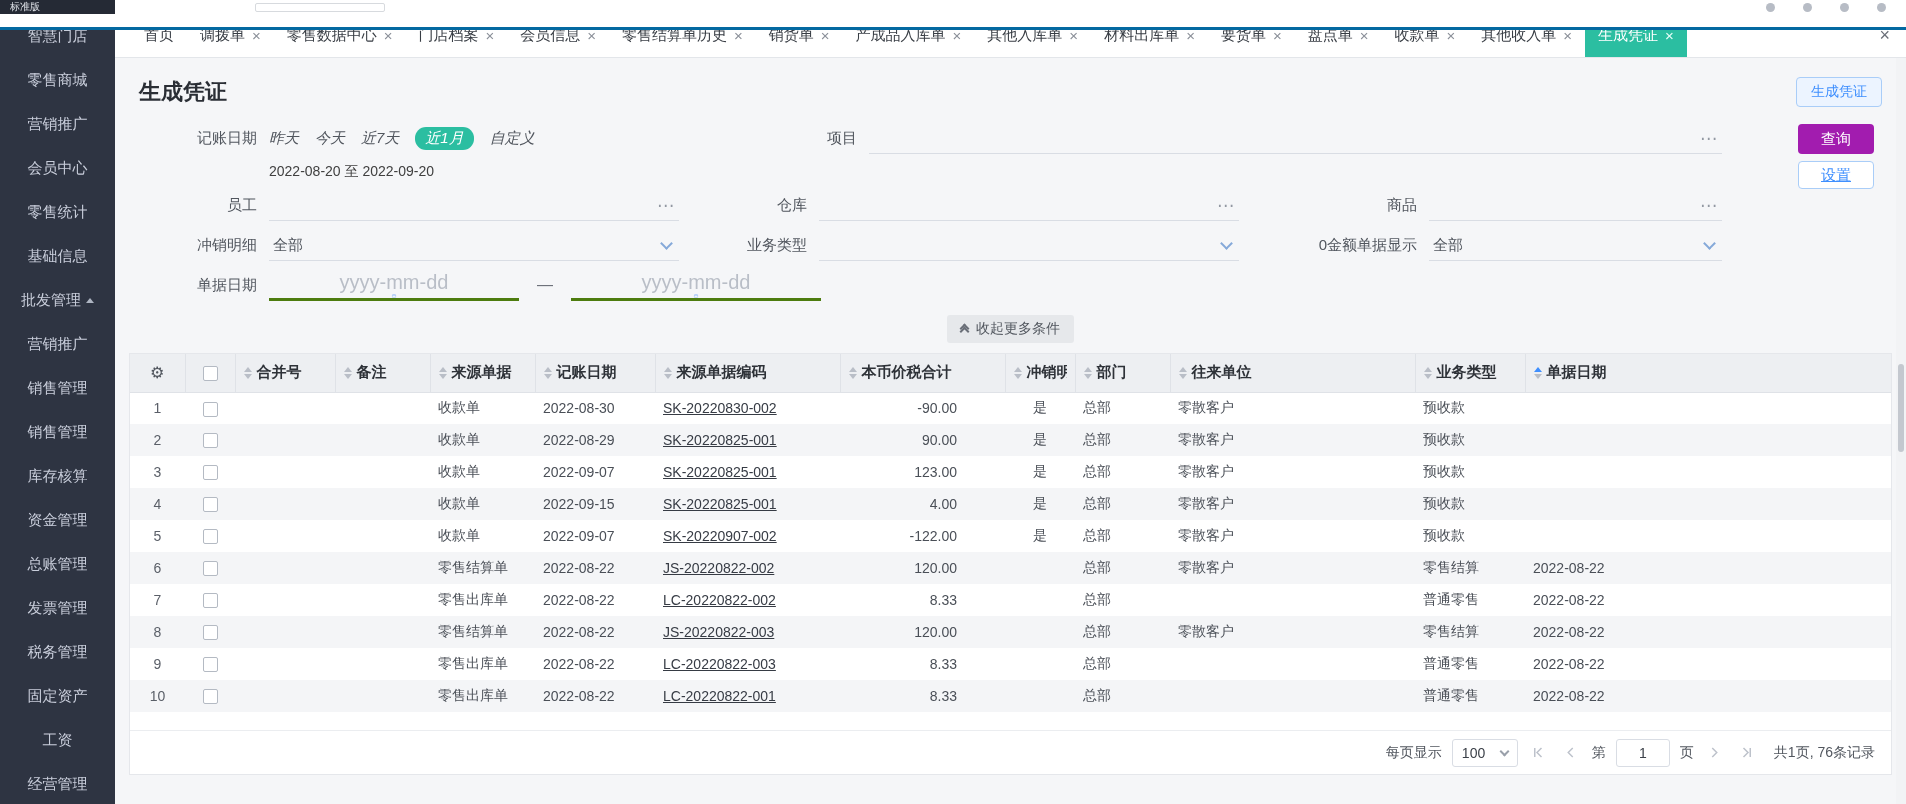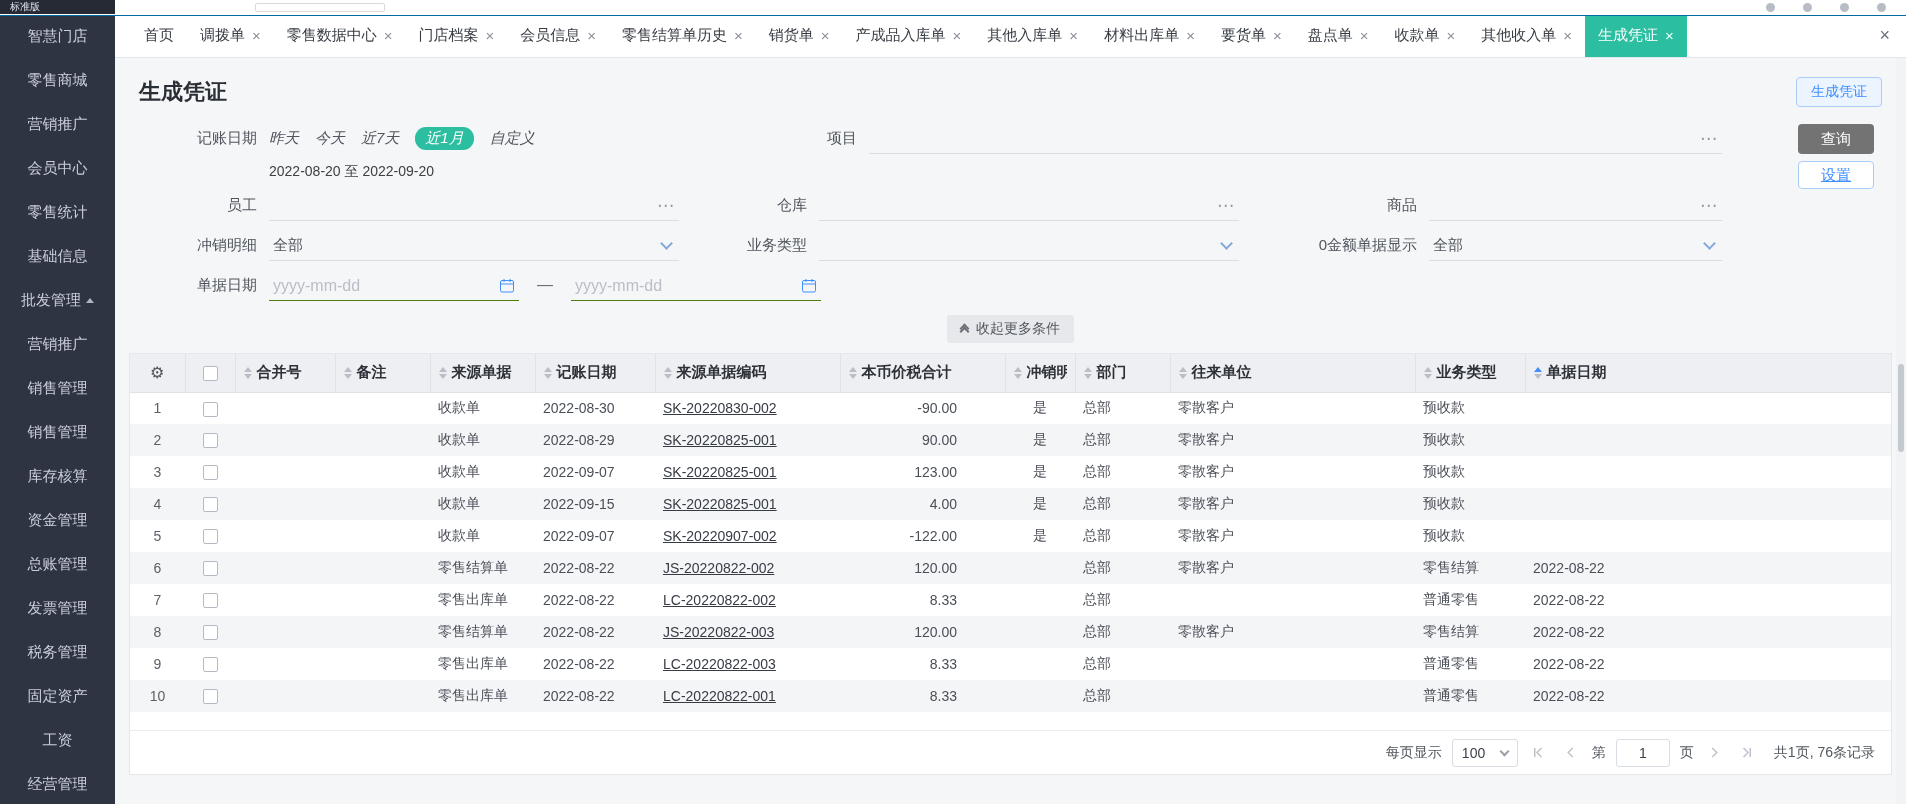--- a/index.html
+++ b/index.html
@@ -1,19 +1,19 @@
 <!DOCTYPE html>
 <html><head>
 <meta charset="utf-8">
 <style>
   *{box-sizing:border-box;margin:0;padding:0;}
   html,body{width:1906px;height:804px;overflow:hidden;background:#f5f6f8;
     font-family:"Liberation Sans","DejaVu Sans",sans-serif;}
   
-  .topbar{position:absolute;left:0;top:0;width:1906px;height:16px;background:#fff;border-bottom:1px solid #0369a1;z-index:40;}
+  .topbar{position:absolute;left:0;top:0;width:1906px;height:30px;background:#fff;border-bottom:3px solid #0369a1;z-index:40;}
   .edition{position:absolute;left:0;top:0;width:115px;height:14px;background:#252a35;color:#dfe2e8;font-size:10px;line-height:13px;padding-left:10px;overflow:hidden;}
   .tb-frag{position:absolute;left:255px;top:3px;width:130px;height:9px;border:1px solid #d7dade;border-radius:2px;background:#fff;}
   .tb-icons{position:absolute;right:20px;top:3px;display:flex;gap:28px;}
   .tb-dot{width:9px;height:9px;border-radius:50%;background:#b7bcc5;}
   
   .sidebar{position:absolute;left:0;top:14px;width:115px;height:790px;background:#2e3442;overflow:hidden;}
   .side-item{height:44px;display:flex;align-items:center;justify-content:center;color:#c9cedb;font-size:15px;cursor:pointer;gap:5px;white-space:nowrap;}
   .caret-up{width:0;height:0;border-left:4px solid transparent;border-right:4px solid transparent;border-bottom:5px solid #aeb5c2;}
   
   .main{position:absolute;left:115px;top:14px;width:1791px;height:790px;}
@@ -39,23 +39,23 @@
   .fctrl{flex:1;height:30px;border-bottom:1px solid #d9dde4;display:flex;align-items:center;justify-content:space-between;padding:0 4px;margin-right:40px;cursor:pointer;}
   .fvalue{font-size:15px;color:#51565e;}
   .chev-down{width:9px;height:9px;border-right:2px solid #85a9d9;border-bottom:2px solid #85a9d9;transform:rotate(45deg);margin:-4px 4px 0 0;}
   .chev-down.sm{width:7px;height:7px;border-color:#9aa0aa;margin:-2px 0 0 0;}
   .ellipsis{color:#9298a2;font-size:17px;letter-spacing:1px;line-height:1;cursor:pointer;}
   .acct-ctrl{display:flex;flex-direction:column;}
   .quick-opts{display:flex;align-items:center;gap:16px;height:28px;}
   .quick-opt{font-size:15px;color:#51565e;cursor:pointer;font-style:italic;}
   .quick-opt.selected{background:#2bbea1;color:#fff;border-radius:11px;padding:2px 10px;}
   .range-text{font-size:14px;color:#404040;margin-top:11px;}
-  .date-ctrl{width:250px;height:30px;border-bottom:1px solid #4d7c0f;display:flex;align-items:center;justify-content:space-between;padding:0 4px;color:#b9bec7;font-size:16px;cursor:pointer;}
+  .date-ctrl{width:250px;height:30px;border-bottom:3px solid #4d7c0f;display:flex;align-items:center;justify-content:space-between;padding:0 4px;color:#b9bec7;font-size:20px;cursor:pointer;flex-direction:column;}
   .date-sep{color:#6a6f78;margin:0 18px;padding-top:5px;}
-  .btn-query{position:absolute;top:14px;right:18px;width:76px;height:30px;background:#737373;color:#fff;font-size:15px;border:none;border-radius:4px;display:flex;align-items:center;justify-content:center;cursor:pointer;}
+  .btn-query{position:absolute;top:14px;right:18px;width:76px;height:30px;background:#a21caf;color:#fff;font-size:15px;border:none;border-radius:4px;display:flex;align-items:center;justify-content:center;cursor:pointer;}
   .btn-settings{position:absolute;top:51px;right:18px;width:76px;height:28px;background:#fff;color:#3f8ffe;font-size:15px;border:1px solid #a9cdf8;border-radius:4px;display:flex;align-items:center;justify-content:center;cursor:pointer;text-decoration:underline;}
   
   .collapse-row{display:flex;justify-content:center;margin:0 0 10px;}
   .collapse-btn{background:#e6e8eb;color:#51565e;font-size:14px;border-radius:3px;padding:5px 14px;display:flex;align-items:center;gap:8px;cursor:pointer;}
   .dbl-chev{display:flex;flex-direction:column;padding-top:2px;}
   .chev-up{width:7px;height:7px;border-left:2px solid #6a6f78;border-top:2px solid #6a6f78;transform:rotate(45deg);}
   .chev-up + .chev-up{margin-top:-4px;}
   
   .table-card{background:#fff;border:1px solid #e5e7eb;}
   .table-clip{height:376px;overflow:hidden;}

